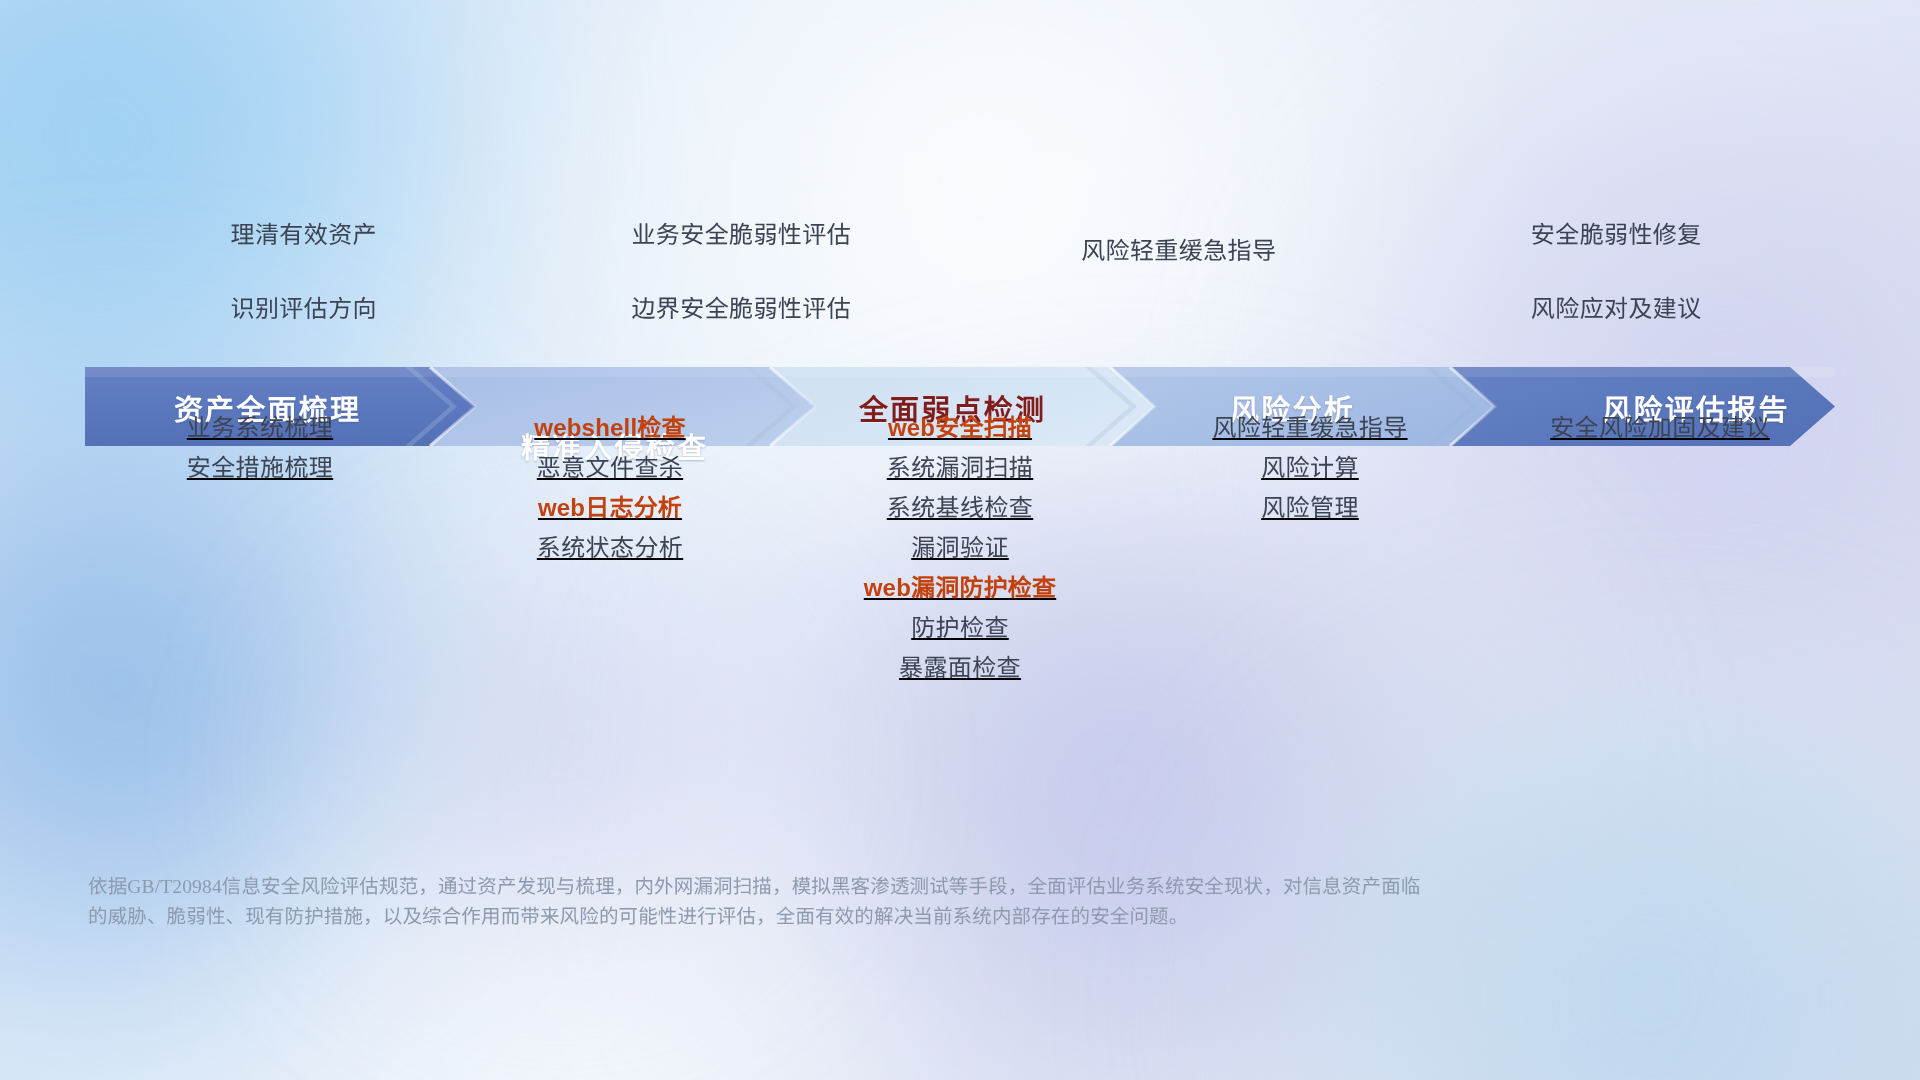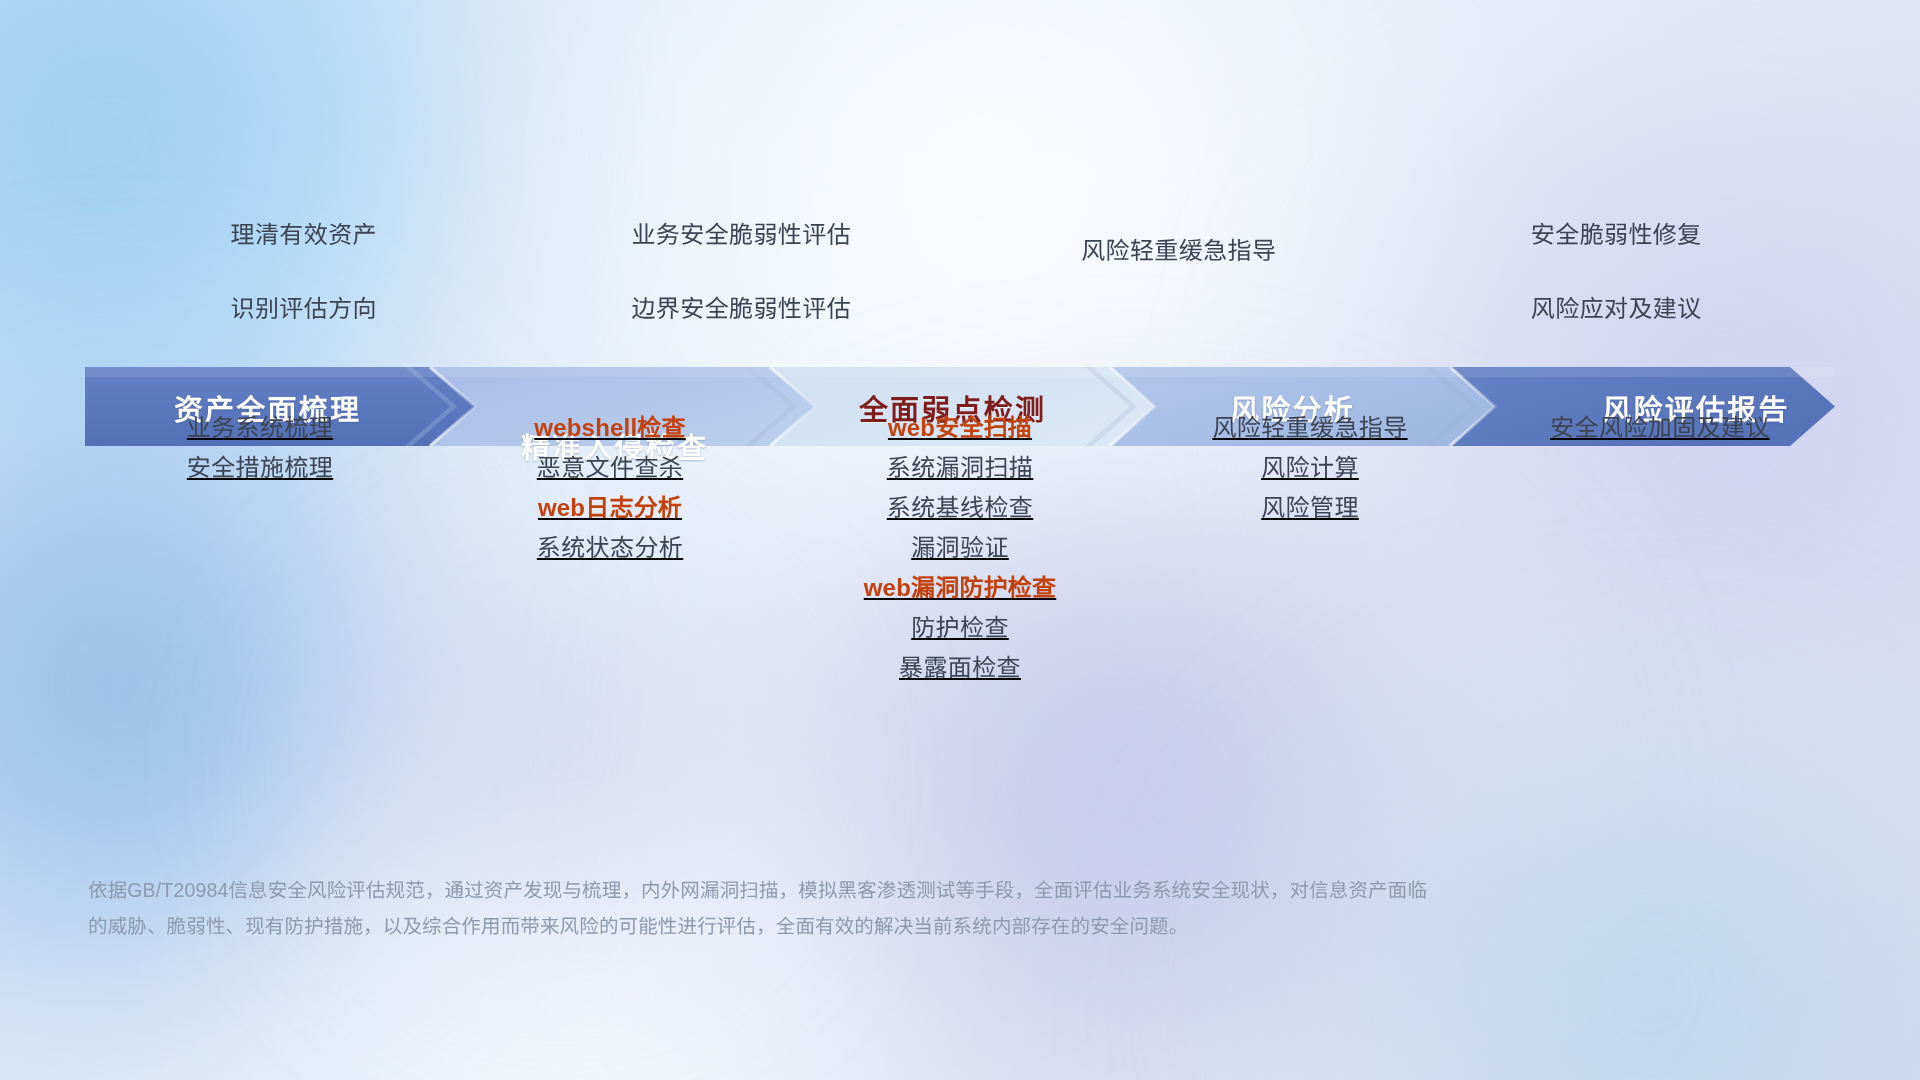--- a/index.html
+++ b/index.html
@@ -171,24 +171,25 @@
     letter-spacing: 0.2px;
   }
 
   
   #footer {
     position: absolute;
     left: 88px;
     top: 872px;
     width: 1340px;
     font-size: 19.5px;
-    line-height: 36px;
+    line-height: 30px;
     color: #8d9aae;
     letter-spacing: 0.15px;
     text-align: left;
+    font-family: Liberation Serif, serif;
   }
 </style>
 </head>
 <body>
 
 <div id="bg-stage">
   <div class="blob blob-a"></div>
   <div class="blob blob-b"></div>
   <div class="blob blob-c"></div>
   <div class="blob blob-d"></div>

